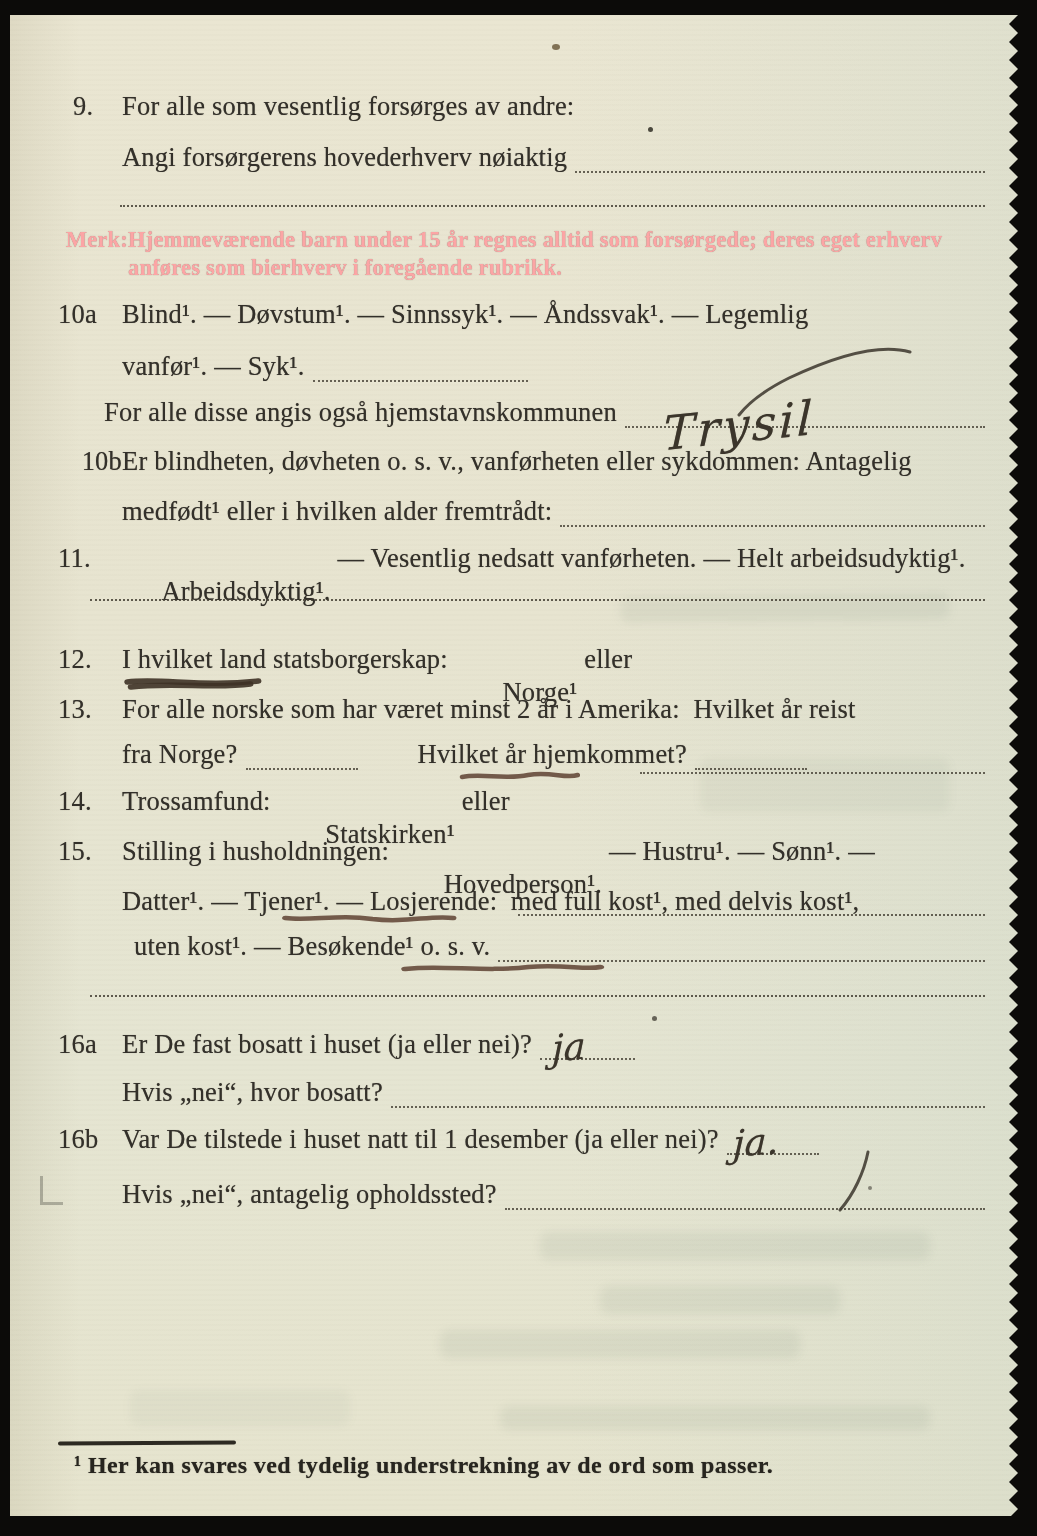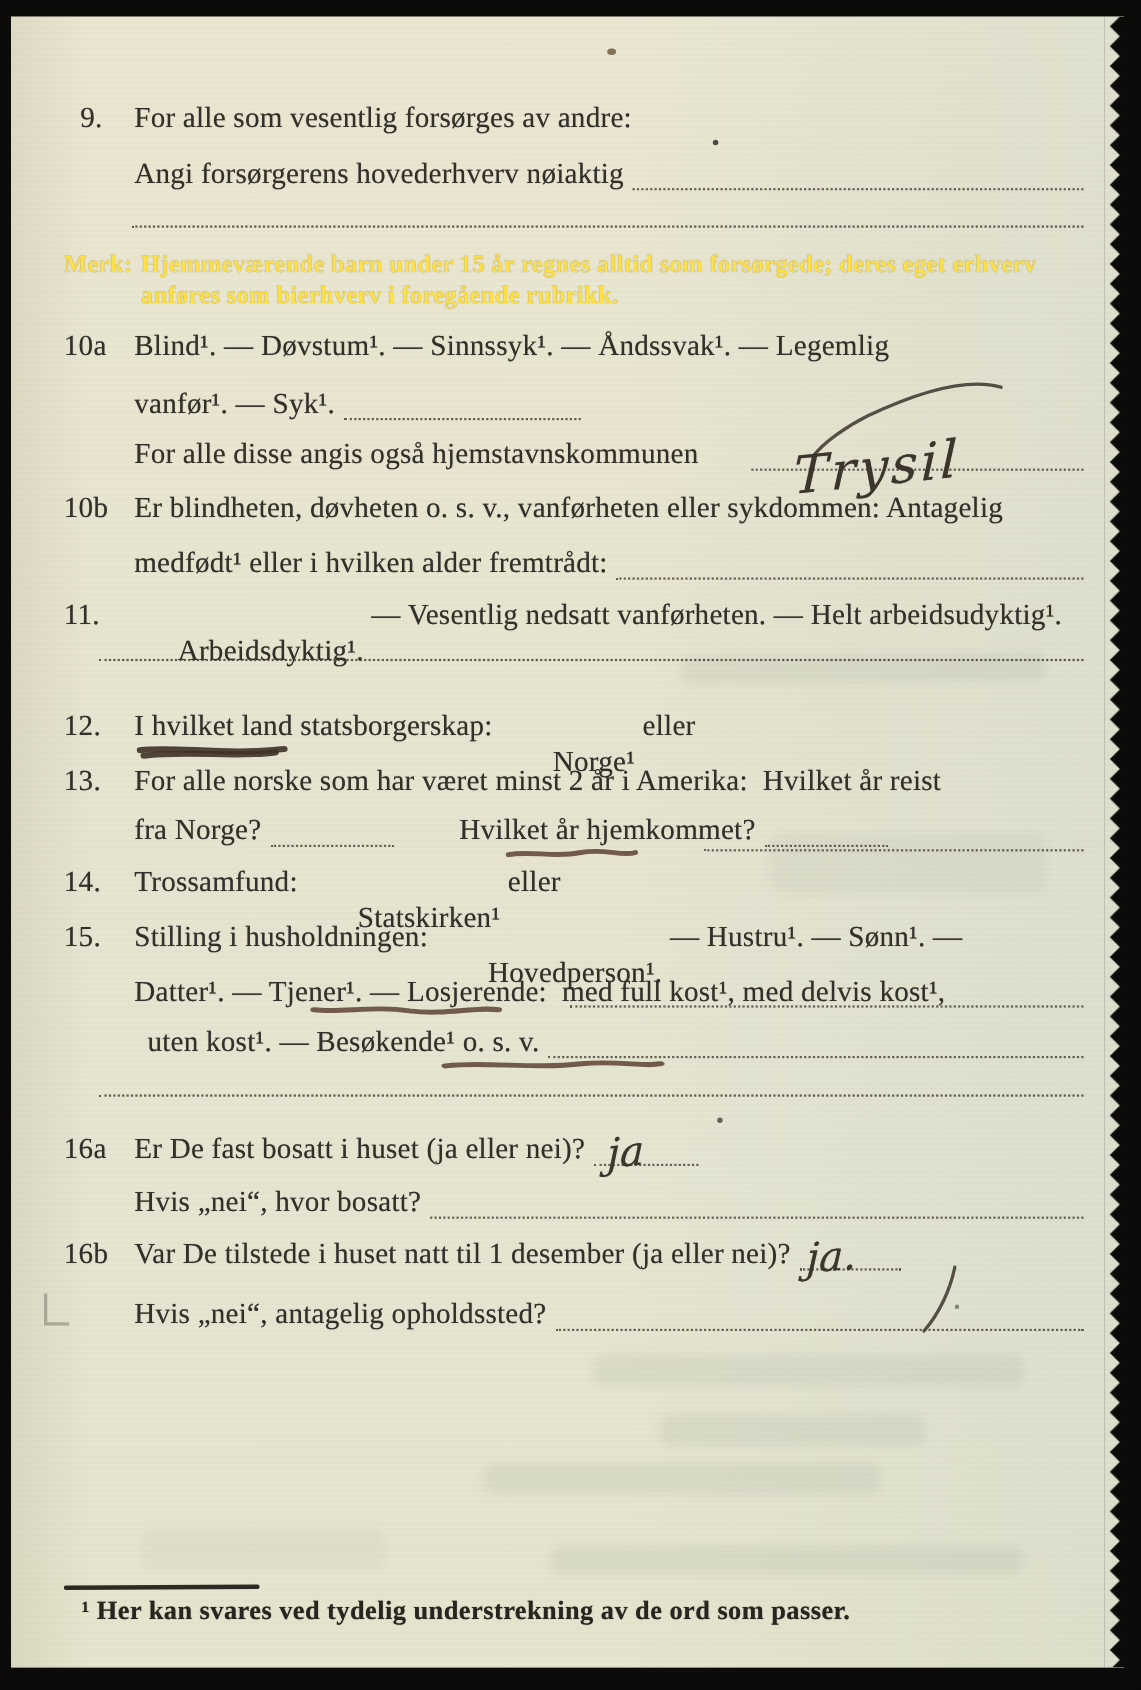--- a/index.html
+++ b/index.html
@@ -19,22 +19,22 @@
   .row{position:absolute;display:flex;align-items:baseline;white-space:pre;
        font-size:26.5px;line-height:33px;color:#33302a;letter-spacing:.2px;
        text-shadow:0 0 .7px rgba(45,42,33,.55);}
   .num{flex:0 0 64px;}
   .n9{text-indent:15px;}
   .txt{flex:0 0 auto;}
   .fill{position:relative;align-self:flex-end;height:8px;margin:0 2px 1px 8px;
         border-bottom:2px dotted rgba(64,59,48,.78);}
   .grow{flex:1 1 auto;}
   .sep{position:absolute;height:0;border-top:2px dotted rgba(64,59,48,.82);}
-  .merk{font-size:22.5px;line-height:28px;font-weight:700;color:#fde047;letter-spacing:.2px;
-        text-shadow:0 0 .8px rgba(40,37,30,.5);}
+  .merk{font-size:22.5px;line-height:28px;font-weight:700;color:#fca5a5;letter-spacing:.2px;
+        text-shadow:0 0 .8px rgba(40,37,30,.5);text-align:right;}
   .merk .num{flex:0 0 70px;}
   
   .pu{position:relative;display:inline-block;text-align:right;}
   .penline{position:absolute;left:-3px;bottom:-7px;width:calc(100% + 6px);height:12px;}
   .penline path{fill:none;stroke:#5e4232;stroke-width:4.5;stroke-linecap:round;opacity:.85;}
   .penline.heavy{left:2px;bottom:-18px;width:66%;height:16px;}
   .penline.heavy path{stroke:#3e3226;stroke-width:5.5;opacity:.9;}
   
   .hand{position:absolute;font-family:"DejaVu Serif",serif;font-style:italic;
         color:#3b352b;white-space:nowrap;}
@@ -100,31 +100,31 @@
   </div>
 
   <div class="row" style="top:298px;left:58px;right:50px;">
     <span class="num">10a</span>
     <span class="txt">Blind¹. — Døvstum¹. — Sinnssyk¹. — Åndssvak¹. — Legemlig</span>
   </div>
   <div class="row" style="top:350px;left:122px;">
     <span class="txt">vanfør¹. — Syk¹.</span>
     <span class="fill" style="width:215px;"></span>
   </div>
-  <div class="row" style="top:396px;left:122px;right:50px;gap:40px;">
+  <div class="row" style="top:396px;left:104px;right:50px;">
     <span class="txt">For alle disse angis også hjemstavnskommunen</span>
     <span class="fill grow">
       <span class="hand hand-trysil">Trysil</span>
     </span>
   </div>
   <svg class="stroke-svg" style="left:735px;top:344px;width:180px;height:76px;" viewBox="0 0 180 76">
     <path d="M175,8 C140,-2 92,16 54,34 C34,44 14,58 4,71"></path>
   </svg>
 
-  <div class="row" style="top:445px;left:58px;right:48px;">
+  <div class="row" style="top:445px;left:58px;right:48px;text-align:right;">
     <span class="num">10b</span>
     <span class="txt">Er blindheten, døvheten o. s. v., vanførheten eller sykdommen: Antagelig</span>
   </div>
   <div class="row" style="top:495px;left:122px;right:50px;">
     <span class="txt">medfødt¹ eller i hvilken alder fremtrådt:</span>
     <span class="fill grow"></span>
   </div>
 
   <div class="row" style="top:542px;left:58px;right:50px;">
     <span class="num">11.</span>

